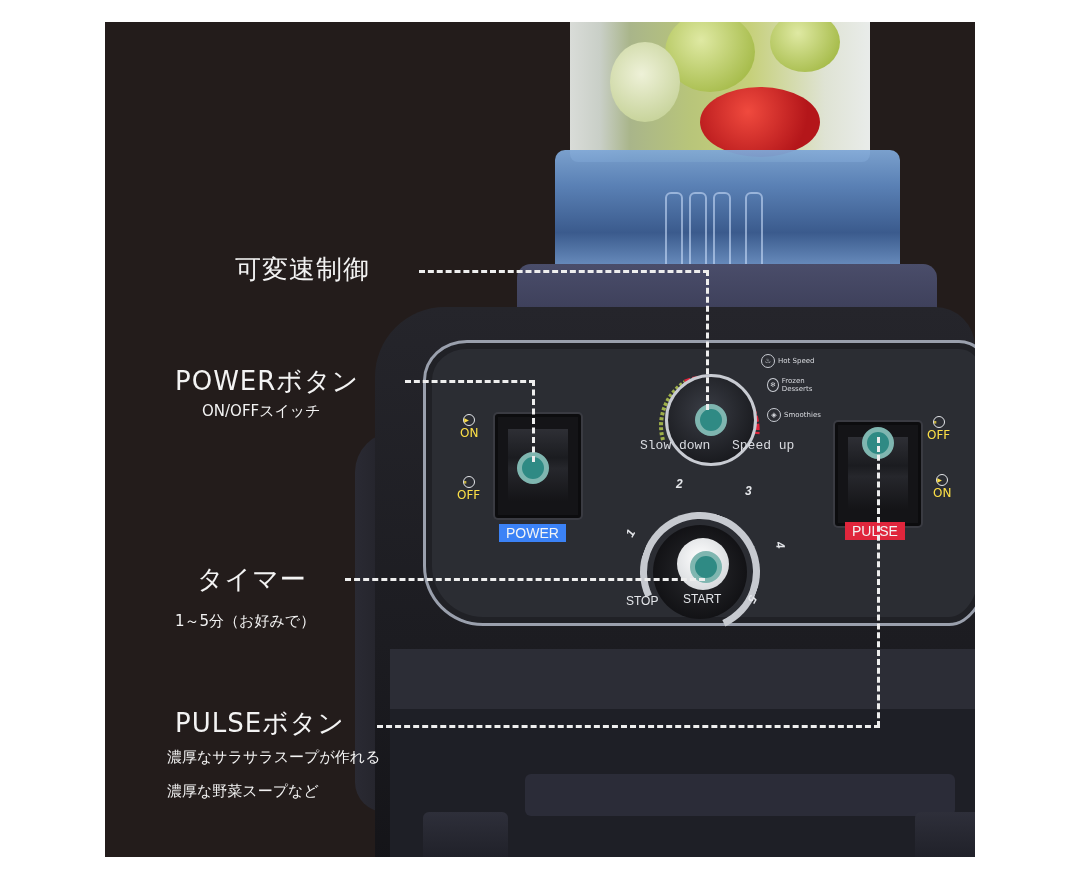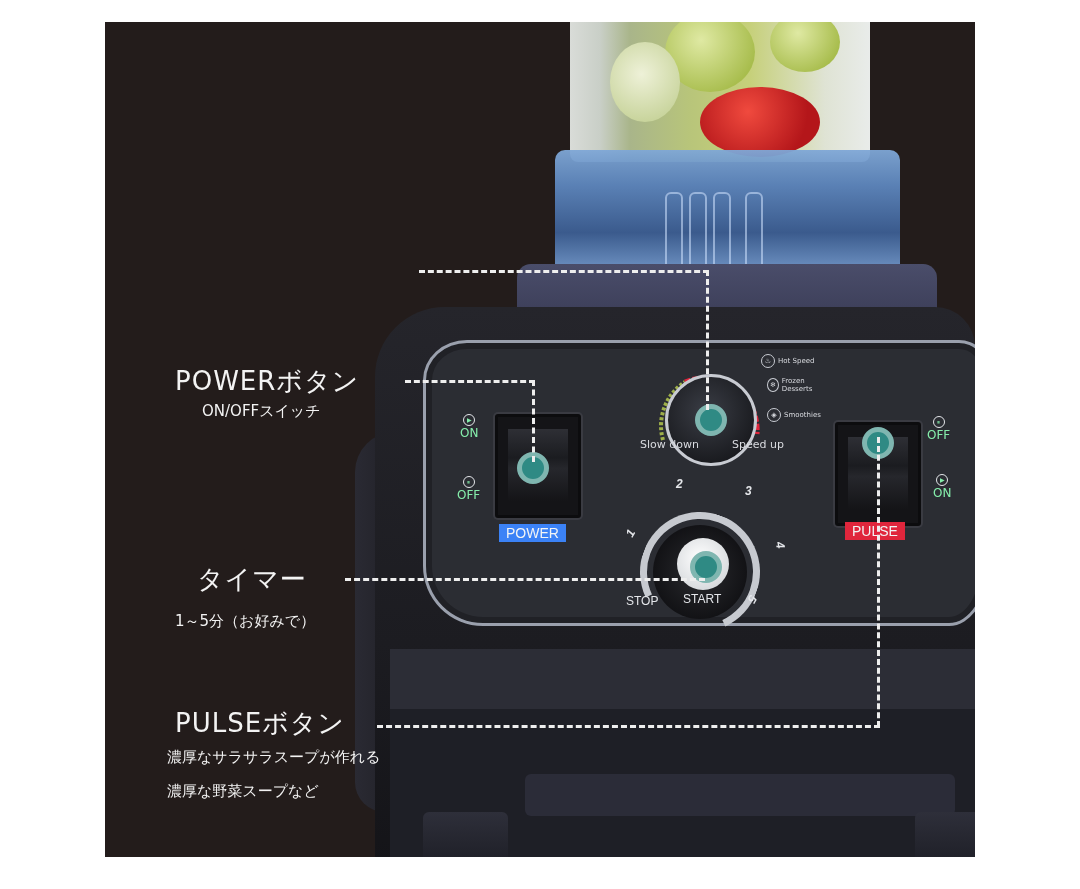--- a/index.html
+++ b/index.html
@@ -39,29 +39,29 @@
   .recess { left: 420px; top: 752px; width: 430px; height: 42px; background: #2b2c38; border-radius: 6px; }
   .foot { width: 85px; height: 65px; top: 790px; background: linear-gradient(180deg,#2e2f3a,#1a1b22); border-radius: 6px 6px 20px 20px; }
 
   
   .arc-svg { left: 540px; top: 330px; }
   .dial { left: 560px; top: 352px; width: 86px; height: 86px; border-radius: 50%;
           background: radial-gradient(circle at 45% 40%, #3a3d45, #17181c 80%);
           border: 3px solid #c8cbd2; }
   .dot { width: 22px; height: 22px; border-radius: 50%; background: #2f8a84;
          border: 5px solid #7fb6b0; box-sizing: content-box; }
-  .speed-label { color: #d9dbe0; font-size: 11px; }
+  .speed-label { color: #d9dbe0; font-size: 13px; font-family: Liberation Mono, monospace; }
   .mode { color: #d9dbe0; font-size: 7px; line-height: 8px; display: flex; align-items: center; gap: 3px; }
   .mode-ico { width: 12px; height: 12px; border: 1px solid #c8cbd2; border-radius: 50%; font-size: 7px; display:flex; align-items:center; justify-content:center; }
 
   
   .switch { width: 80px; height: 98px; background: #141417; border: 3px solid #0c0c0e; border-radius: 3px; box-shadow: 0 0 0 2px #3a3b42; }
   .rocker { position: absolute; left: 10px; top: 12px; width: 60px; height: 72px;
             background: linear-gradient(180deg,#2e2f35 0%,#1b1c20 40%,#26272c 55%,#141417 100%); }
-  .state { color: #86efac; font-size: 12px; text-align: center; line-height: 12px; }
+  .state { color: #fde047; font-size: 12px; text-align: left; line-height: 12px; }
   .state .si { display: block; width: 10px; height: 10px; margin: 0 auto 1px; border: 1px solid #e4e6ea; border-radius: 50%; font-size: 6px; line-height: 10px; }
   .tag { font-family: "Liberation Sans", sans-serif; font-size: 14px; color: #f2f4f5; padding: 1px 7px; }
   .tag-power { background: #3b82f6; }
   .tag-pulse { background: #e0263c; }
 
   
   .timer-ring { left: 535px; top: 490px; width: 120px; height: 120px; border-radius: 50%;
                 border: 7px solid #c7cad0; border-bottom-color: transparent; border-left-color: #c7cad0; transform: rotate(20deg); box-sizing: border-box; }
   .timer-knob { left: 548px; top: 503px; width: 94px; height: 94px; border-radius: 50%;
                 background: radial-gradient(circle, #2a2b2f, #0f0f12 80%); }
@@ -162,20 +162,21 @@
   <div class="abs timer-cap"></div>
   <div class="abs dot" style="left:585px;top:529px;"></div>
   <div class="abs tnum" style="left:522px;top:504px;transform:rotate(-60deg);">1</div>
   <div class="abs tnum" style="left:571px;top:455px;">2</div>
   <div class="abs tnum" style="left:640px;top:462px;">3</div>
   <div class="abs tnum" style="left:672px;top:516px;transform:rotate(80deg);">4</div>
   <div class="abs tnum" style="left:644px;top:570px;transform:rotate(120deg);">5</div>
   <div class="abs tlabel" style="left:521px;top:572px;">STOP</div>
   <div class="abs tlabel" style="left:578px;top:570px;">START</div>
 
+  <div class="abs ann ann-title" style="left:130px;top:230px;">可変速制御</div>
   <div class="abs dash-h" style="left:314px;top:248px;width:290px;"></div>
   <div class="abs dash-v" style="left:601px;top:248px;height:140px;"></div>
 
   <div class="abs ann ann-title" style="left:70px;top:342px;">POWERボタン</div>
   <div class="abs ann ann-sub" style="left:97px;top:380px;">ON/OFFスイッチ</div>
   <div class="abs dash-h" style="left:300px;top:358px;width:130px;"></div>
   <div class="abs dash-v" style="left:427px;top:358px;height:82px;"></div>
 
   <div class="abs ann ann-title" style="left:92px;top:540px;">タイマー</div>
   <div class="abs ann ann-sub" style="left:70px;top:590px;">1～5分（お好みで）</div>

